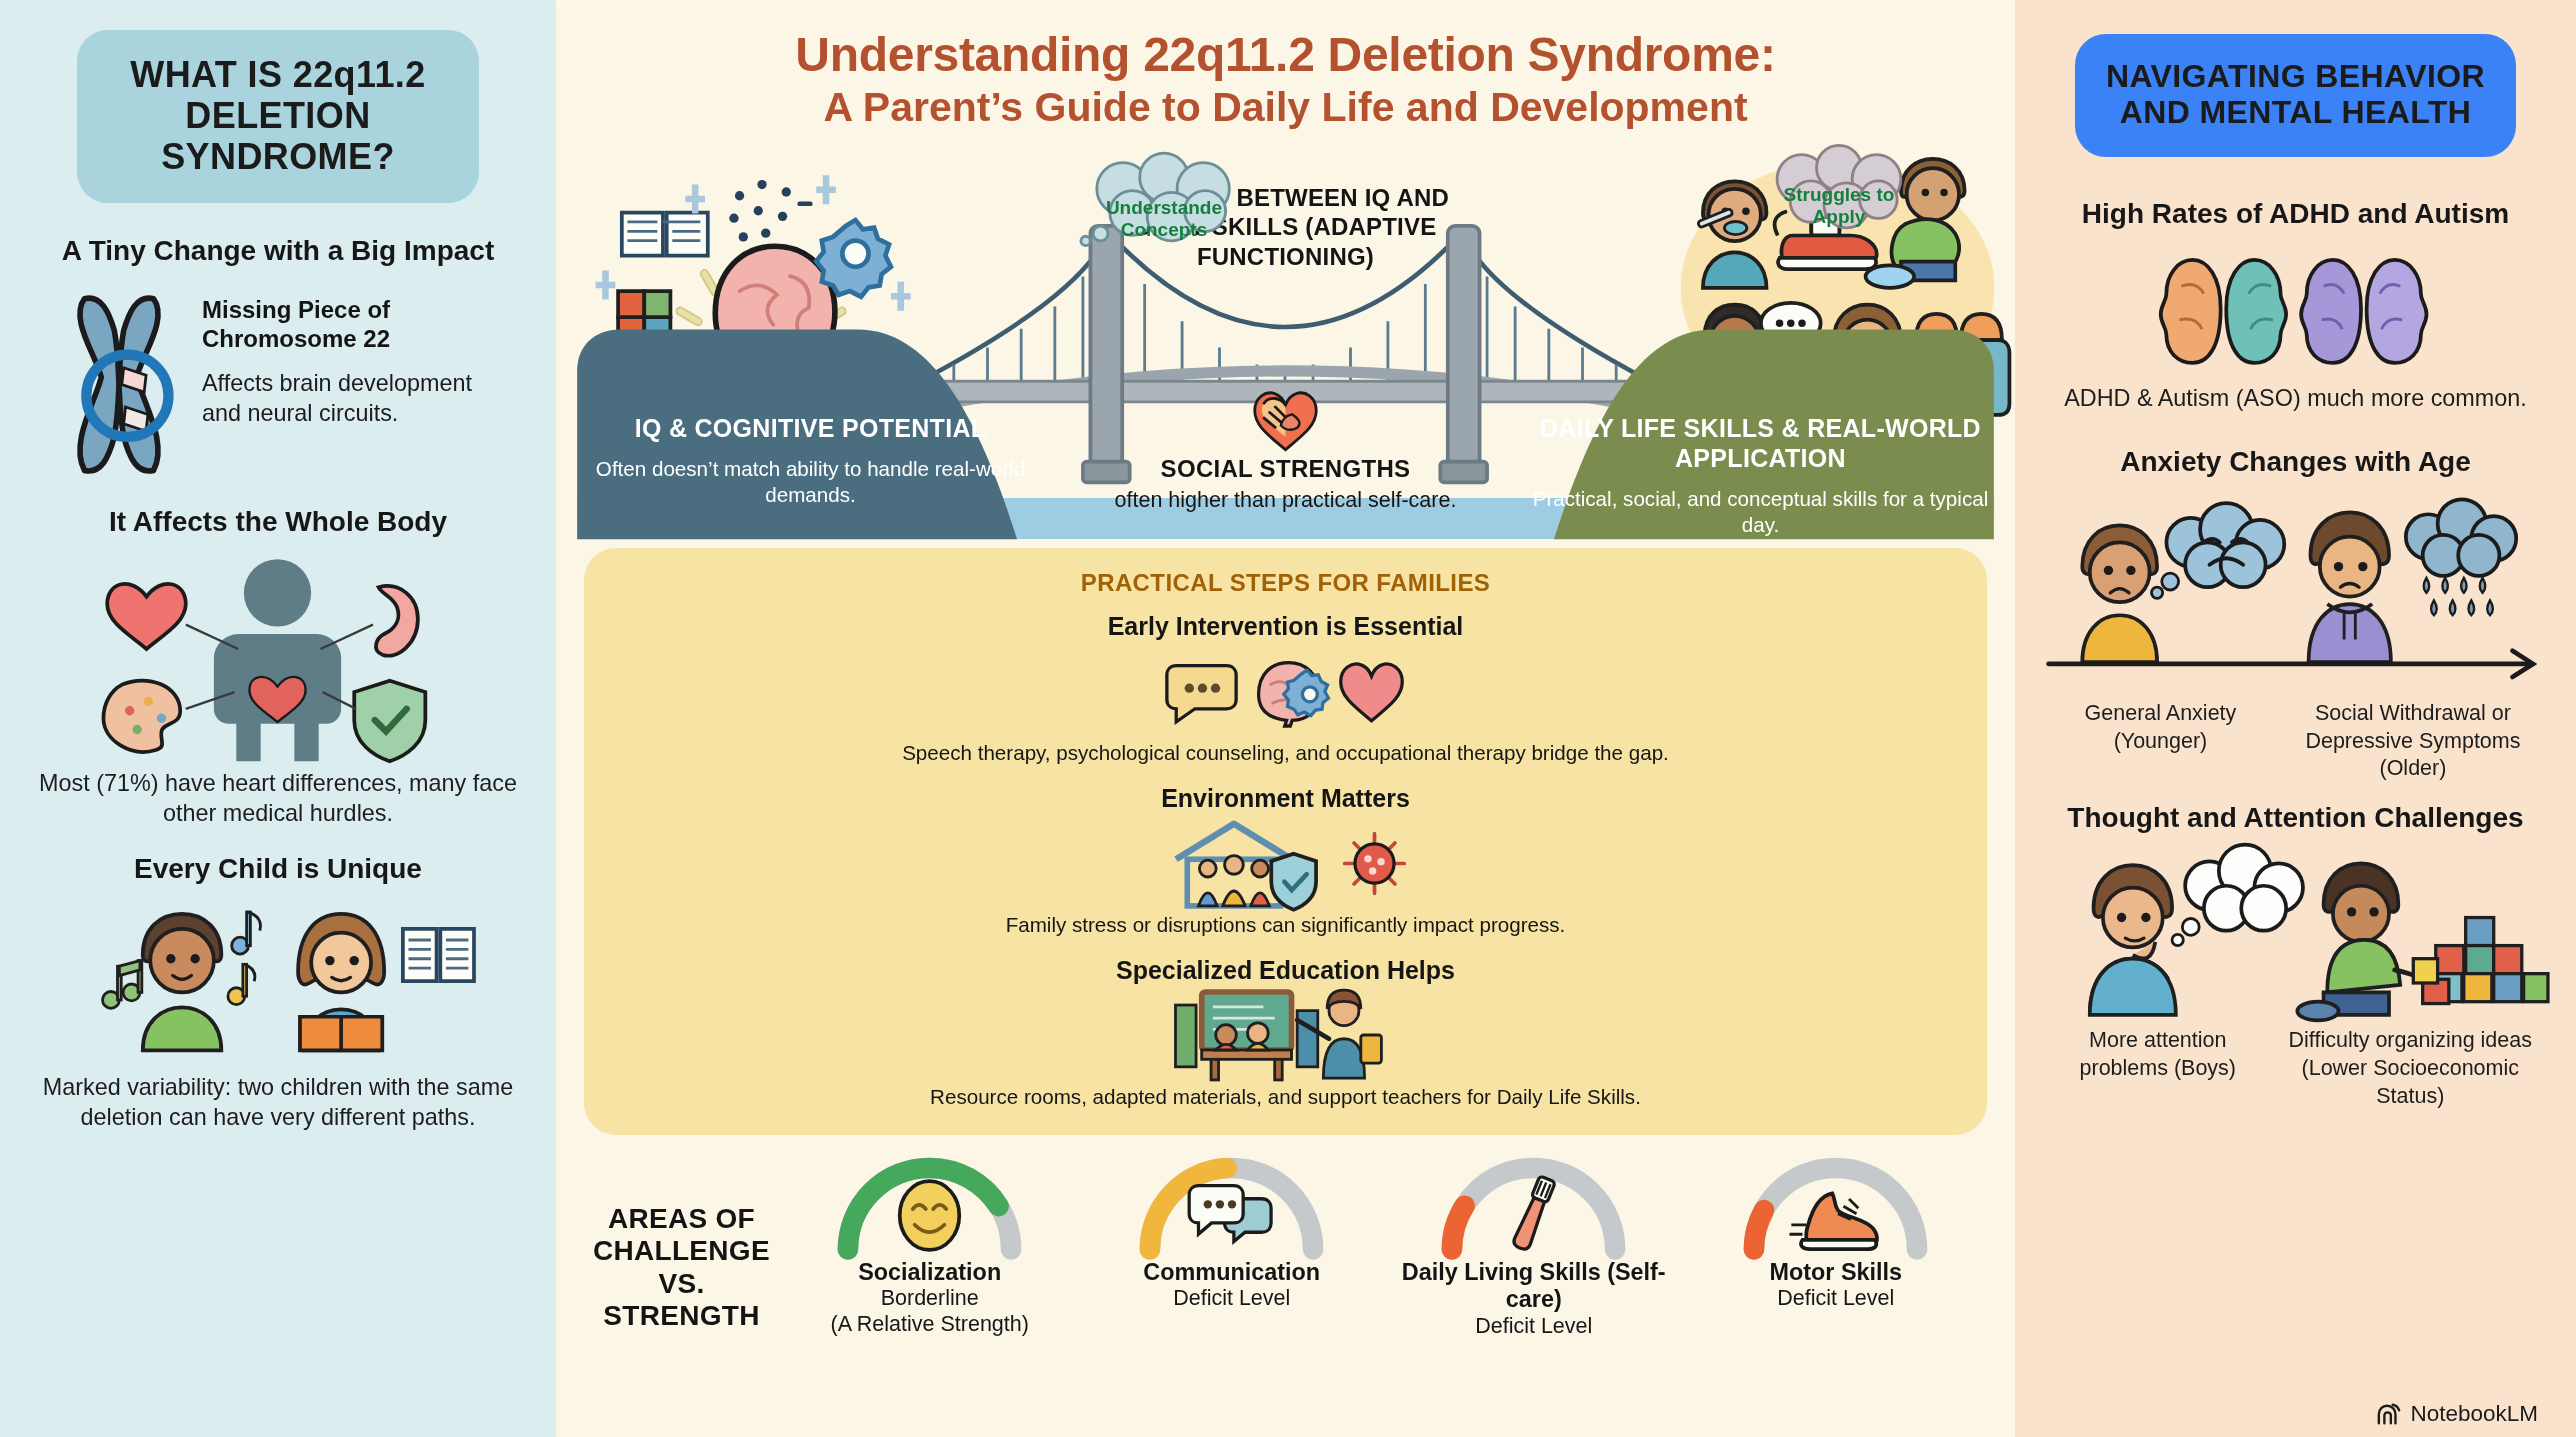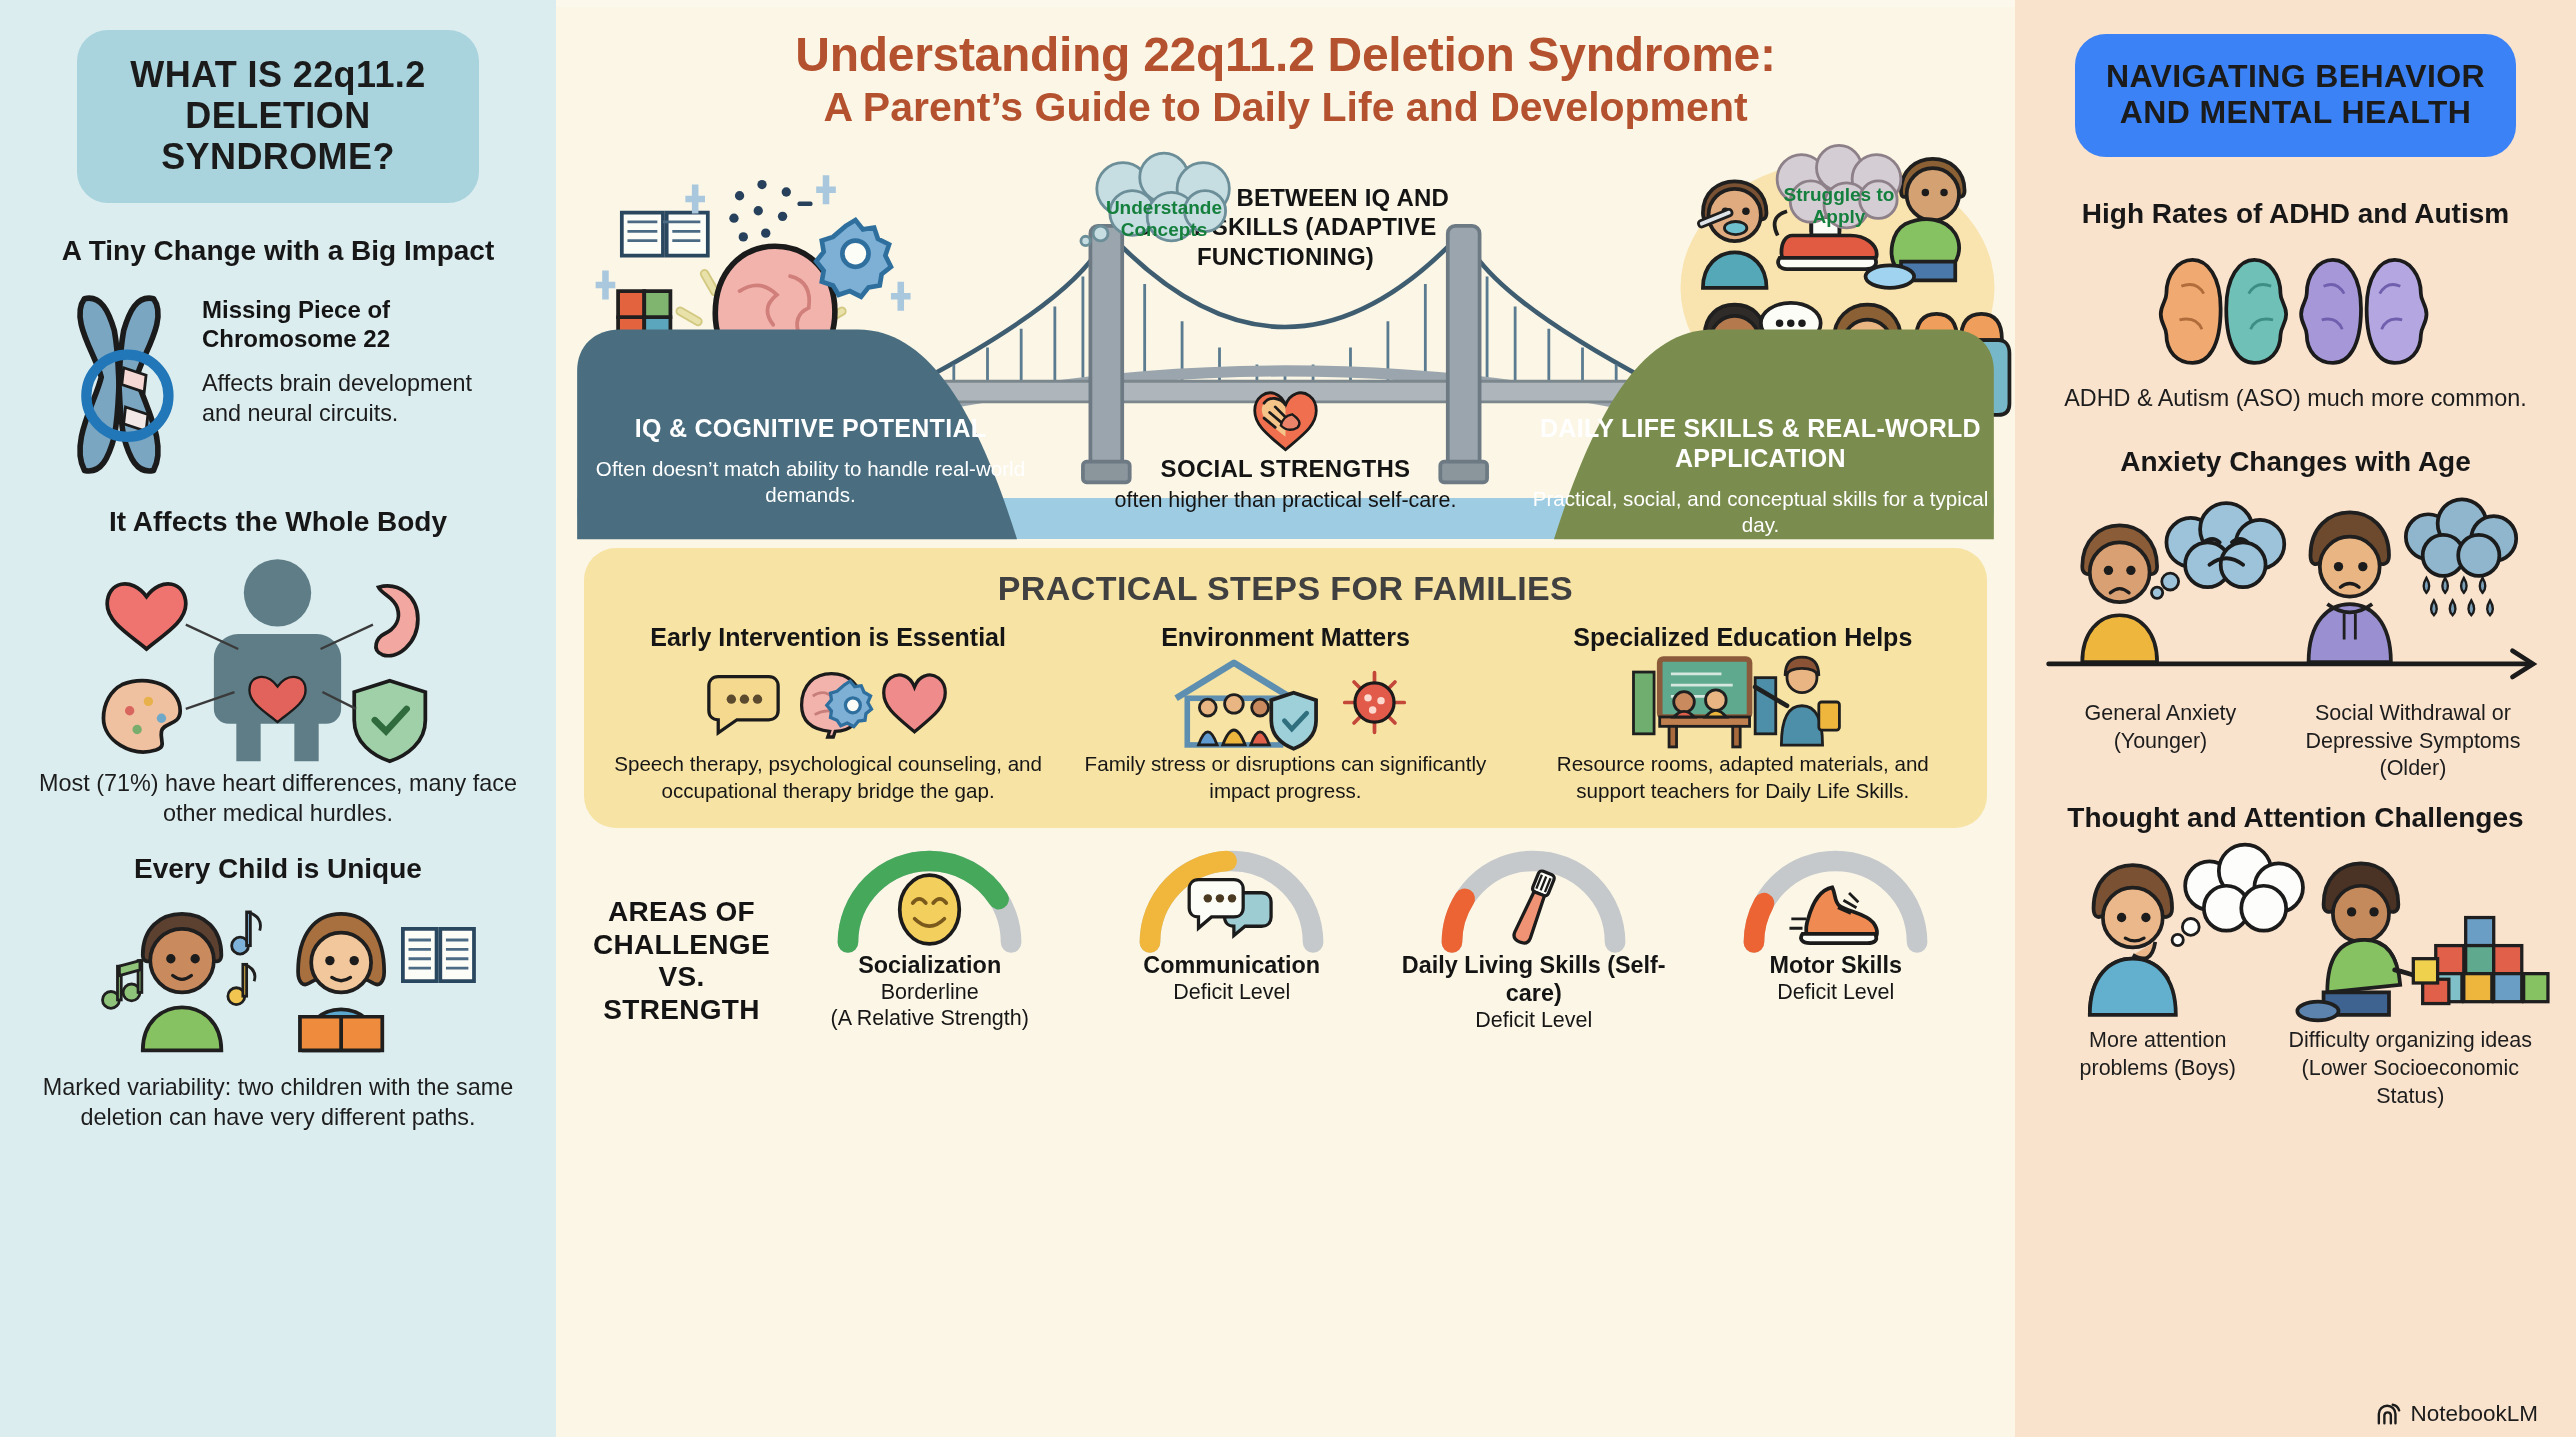--- a/index.html
+++ b/index.html
@@ -64,22 +64,22 @@
     text-align:center; z-index:9; width:374px;
   }
   .center-mid .t1 { font-weight:800; font-size:24px; color:#141414; letter-spacing:0.3px;}
   .center-mid .t2 { font-size:21.5px; color:#141414; line-height:1.26; margin-top:3.7px;}
 
   
   .yellow-card {
     margin: 17px 28px 0; background: #f7e3a4; border-radius: 32px;
     padding: 20.6px 24px 24px; position: relative;
   }
-  .yc-title { text-align:center; font-weight:800; font-size:34px; color:#404040; letter-spacing:0.4px;}
-  .yc-cols { display:flex; gap:17px; margin-top:15px; }
+  .yc-title { text-align:center; font-weight:800; font-size:24px; color:#a16207; letter-spacing:0.4px;}
+  .yc-cols { display:flex; gap:17px; margin-top:15px;flex-direction:column; }
   .yc-col { flex:1; text-align:center; }
   .yc-h { font-weight:800; font-size:25px; color:#151515; }
   .yc-icons { height:90px; display:flex; align-items:center; justify-content:center; gap:9.4px; margin:5.6px 0 3.7px;}
   .yc-p { font-size:20.6px; color:#161616; line-height:1.3; }
 
   
   .gauge-row { display:flex; align-items:flex-start; margin:17px 32px 0; gap:7.5px;}
   .gauge-label { width:187px; text-align:center; font-weight:800; font-size:28px; color:#141414;
                  line-height:1.16; padding-top:51px; letter-spacing:0.3px;}
   .gauge { flex:1; text-align:center; position:relative; }

